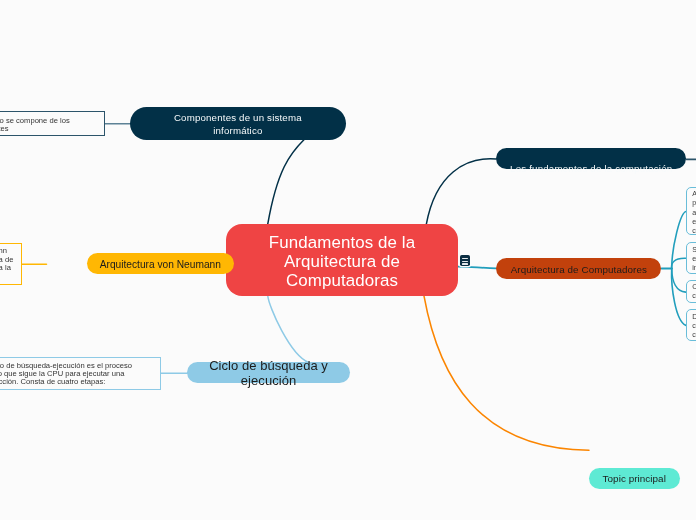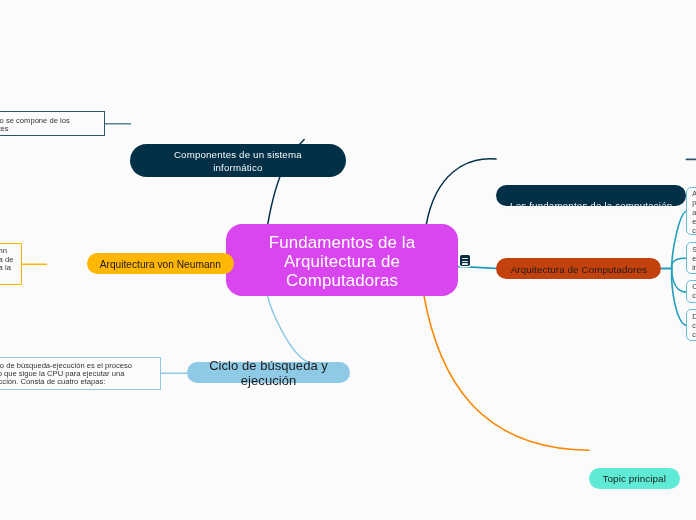--- a/index.html
+++ b/index.html
@@ -2,22 +2,22 @@
 <html><head>
 <meta charset="utf-8">
 <style>
   html,body{margin:0;padding:0;}
   body{width:696px;height:520px;background:#fbfbfb;overflow:hidden;
        font-family:"Liberation Sans",sans-serif;-webkit-font-smoothing:antialiased;}
   #stage{position:relative;width:696px;height:520px;will-change:transform;transform:translateZ(0);}
   svg.links{position:absolute;left:0;top:0;width:696px;height:520px;pointer-events:none;}
   .node{position:absolute;box-sizing:border-box;display:flex;align-items:center;
         justify-content:center;text-align:center;white-space:pre-line;}
-  .central{background:#d946ef;color:#ffffff;border-radius:16px;font-size:16.9px;line-height:19.4px;letter-spacing:0.1px;}
-  .navy{background:#023047;color:#f7fafb;border-radius:20px;margin-top:37px;}
+  .central{background:#ef4444;color:#ffffff;border-radius:16px;font-size:16.9px;line-height:19.4px;letter-spacing:0.1px;}
+  .navy{background:#023047;color:#f7fafb;border-radius:20px;}
   .teal{background:#c2410c;color:#1c1c1c;border-radius:20px;}
   .orange{background:#ffb703;color:#1c1c1c;border-radius:20px;}
   .orange2{background:#5eead4;color:#1c1c1c;border-radius:20px;margin-top:28px;}
   .lblue{background:#8ecae6;color:#1c1c1c;border-radius:20px;}
   .leaf{position:absolute;box-sizing:border-box;background:#fbfbfb;
         font-size:7.6px;line-height:8.3px;color:#333;padding:3.5px 5px;white-space:pre-line;}
   .subleaf{position:absolute;box-sizing:border-box;background:#fbfbfb;
         font-size:7.1px;line-height:9.15px;color:#3a3a3a;padding:2.8px 5px 0 5px;
         border:1.3px solid #69bdd9;border-radius:5px;white-space:pre-line;}
   .icon{position:absolute;background:#0c2e42;border-radius:1.8px;box-shadow:0 0 0 1.2px #fcfcfc;}

